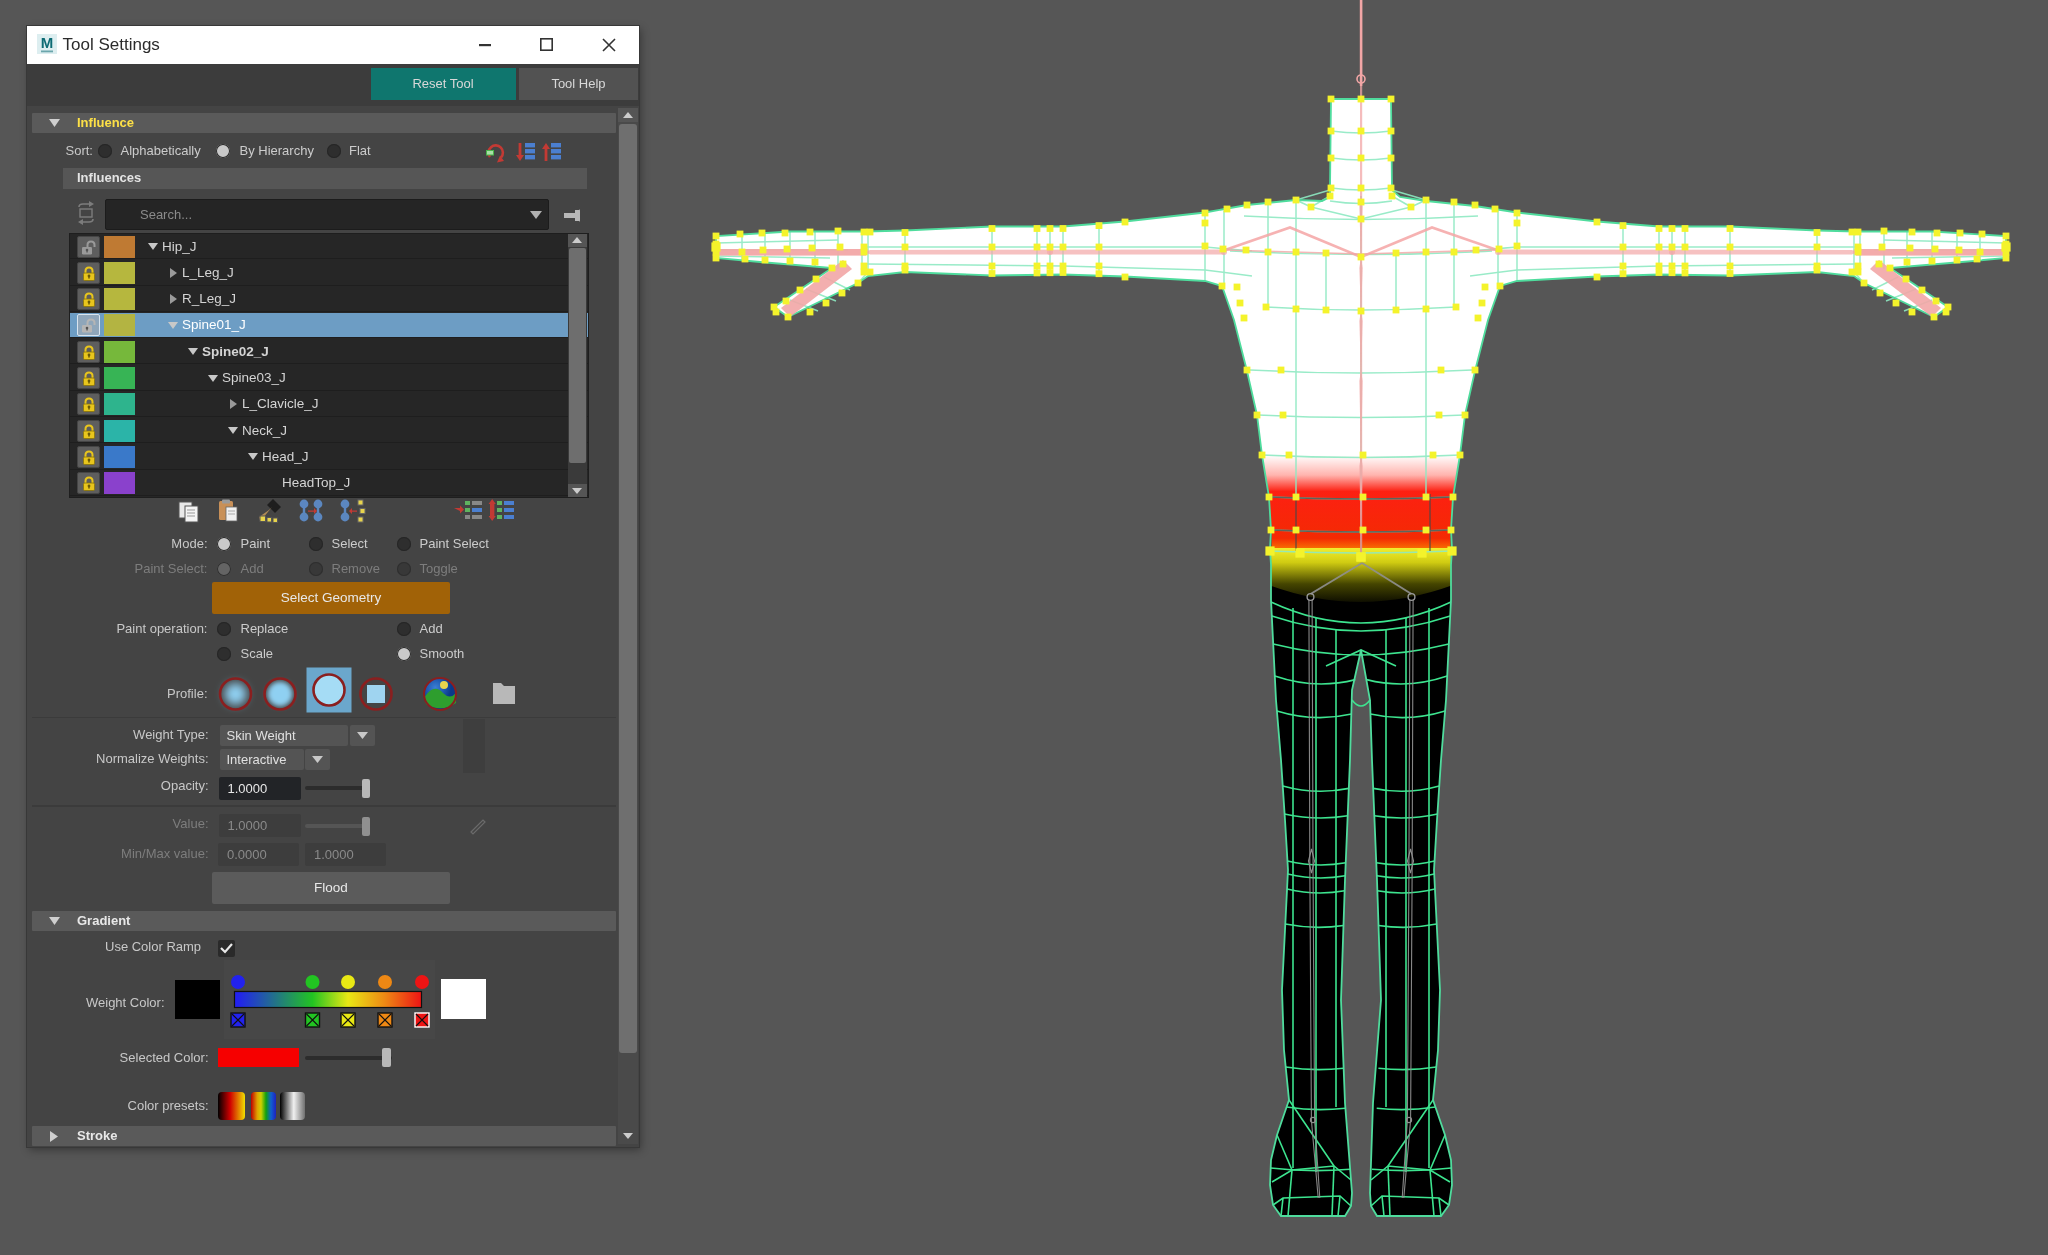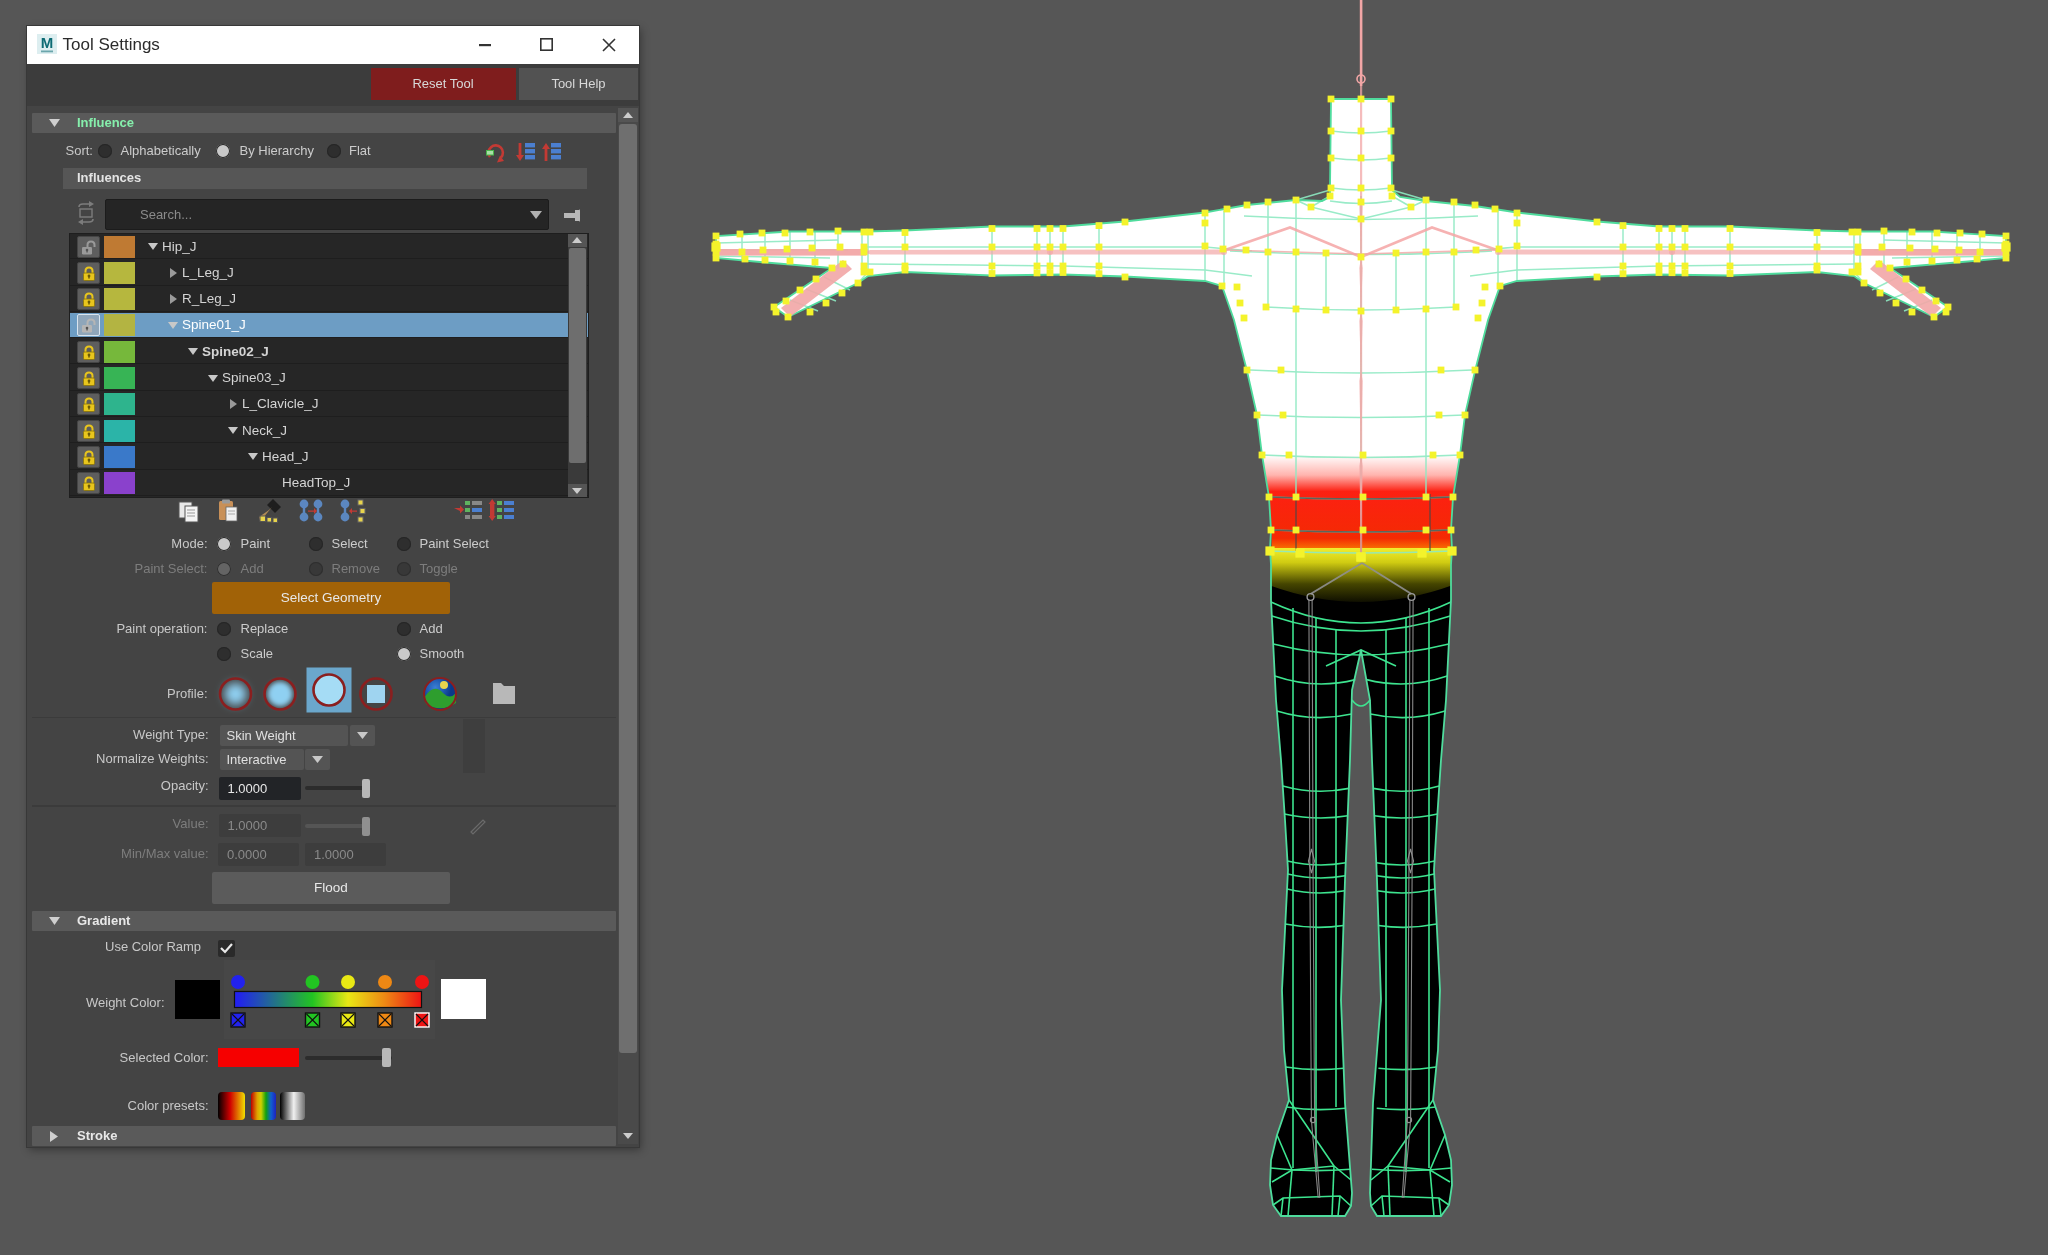--- a/index.html
+++ b/index.html
@@ -442,33 +442,33 @@
         <rect width="12" height="2.2" fill="#333"></rect>
       </svg>
       <svg width="13" height="13" style="position:absolute;left:513px;top:12px">
         <rect x="0.8" y="0.8" width="11.4" height="11.4" fill="none" stroke="#333" stroke-width="1.6"></rect>
       </svg>
       <svg width="14" height="14" style="position:absolute;left:575px;top:12px">
         <path d="M1,1 L13,13 M13,1 L1,13" stroke="#333" stroke-width="1.6"></path>
       </svg>
     </div>
     <div style="position:absolute;left:0px;top:38px;width:612px;height:42px;background:#3c3c3c;">
-      <div style="position:absolute;left:344px;top:4px;width:145px;height:32px;background:#7f1d1d;">
+      <div style="position:absolute;left:344px;top:4px;width:145px;height:32px;background:#0f766e;">
         <div style="position:absolute;left:0px;top:0px;width:145px;height:32px;line-height:32px;font-size:13px;color:#d8d8d8;text-align:center;font-weight:normal;white-space:nowrap">Reset Tool</div>
       </div>
       <div style="position:absolute;left:492.5px;top:4px;width:119px;height:32px;background:#525252;">
         <div style="position:absolute;left:0px;top:0px;width:119px;height:32px;line-height:32px;font-size:13px;color:#d8d8d8;text-align:center;font-weight:normal;white-space:nowrap">Tool Help</div>
       </div>
     </div>
     <div style="position:absolute;left:0px;top:80px;width:612px;height:1041px;background:#444444;"></div>
     <div style="position:absolute;left:5.5px;top:87.5px;width:583.5px;height:20px;background:#5a5a5a;border-radius:1px;">
       <svg width="11" height="8" style="position:absolute;left:17px;top:6px">
         <polygon points="0,0 11,0 5.5,8" fill="#cfcfcf"></polygon>
       </svg>
-      <div style="position:absolute;left:45px;top:0;height:20px;line-height:20px;font-weight:bold;font-size:13px;color:#86efac">Influence</div>
+      <div style="position:absolute;left:45px;top:0;height:20px;line-height:20px;font-weight:bold;font-size:13px;color:#fde047">Influence</div>
     </div>
     <div style="position:absolute;left:39px;top:116.5px;width:60px;height:18px;line-height:18px;font-size:13px;color:#c8c8c8;text-align:left;font-weight:normal;white-space:nowrap">Sort:</div>
     <div style="position:absolute;left:71.5px;top:118.5px;width:14px;height:14px;border-radius:50%;background:#2e2e2e;box-shadow:inset 0 0 0 1px #262626"></div>
     <div style="position:absolute;left:94px;top:116.5px;width:120px;height:18px;line-height:18px;font-size:13px;color:#cccccc;text-align:left;font-weight:normal;white-space:nowrap">Alphabetically</div>
     <div style="position:absolute;left:189px;top:118.5px;width:14px;height:14px;border-radius:50%;background:#c9c9c9;box-shadow:inset 0 0 0 1px #262626"></div>
     <div style="position:absolute;left:213px;top:116.5px;width:110px;height:18px;line-height:18px;font-size:13px;color:#cccccc;text-align:left;font-weight:normal;white-space:nowrap">By Hierarchy</div>
     <div style="position:absolute;left:300.5px;top:118.5px;width:14px;height:14px;border-radius:50%;background:#2e2e2e;box-shadow:inset 0 0 0 1px #262626"></div>
     <div style="position:absolute;left:322.5px;top:116.5px;width:50px;height:18px;line-height:18px;font-size:13px;color:#cccccc;text-align:left;font-weight:normal;white-space:nowrap">Flat</div>
     <svg width="80" height="22" style="position:absolute;left:458px;top:115px">
 <g>

